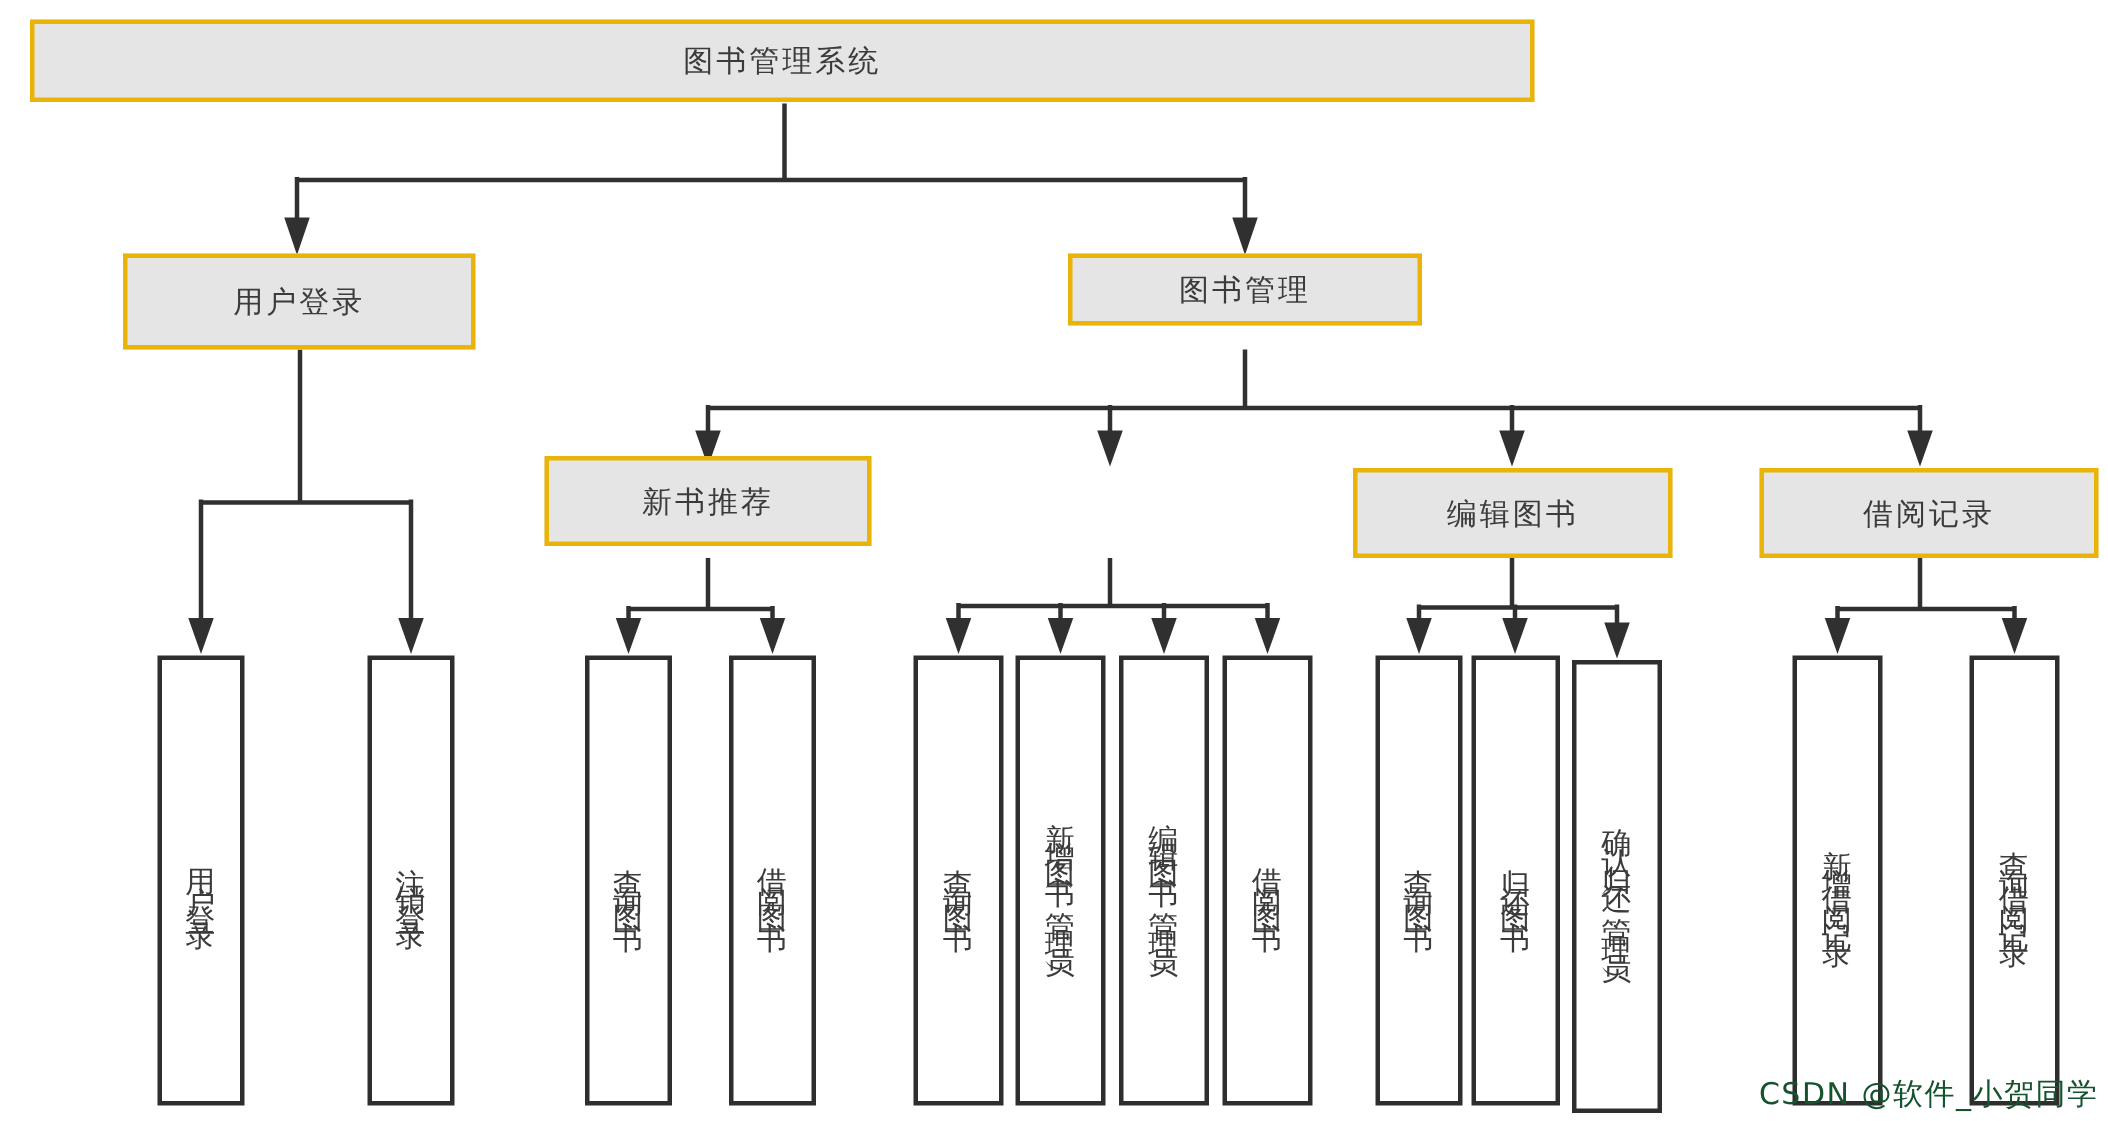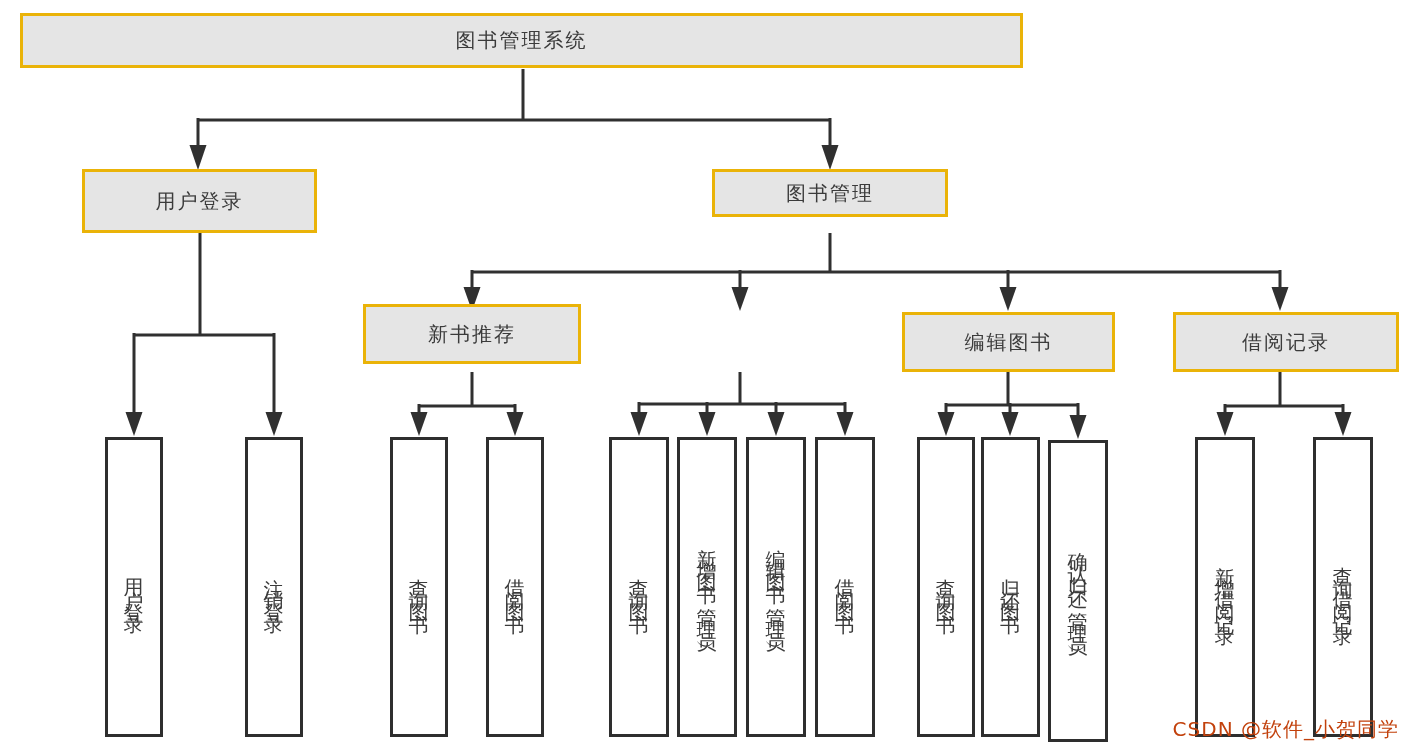--- a/index.html
+++ b/index.html
@@ -48,21 +48,21 @@
     font-size: 20px;
     color: #3b3b3b;
     letter-spacing: 12px;
     line-height: 1;
   }
   .watermark {
     position: absolute;
     right: 6px;
     bottom: 4px;
     font-size: 20px;
-    color: #c2410c;
+    color: #14532d;
     letter-spacing: 1px;
     white-space: nowrap;
   }
 </style>
 </head>
 <body>
 
 <div id="stage">
 
   <svg id="connectors" viewBox="0 0 1405 747" xmlns="http://www.w3.org/2000/svg">

